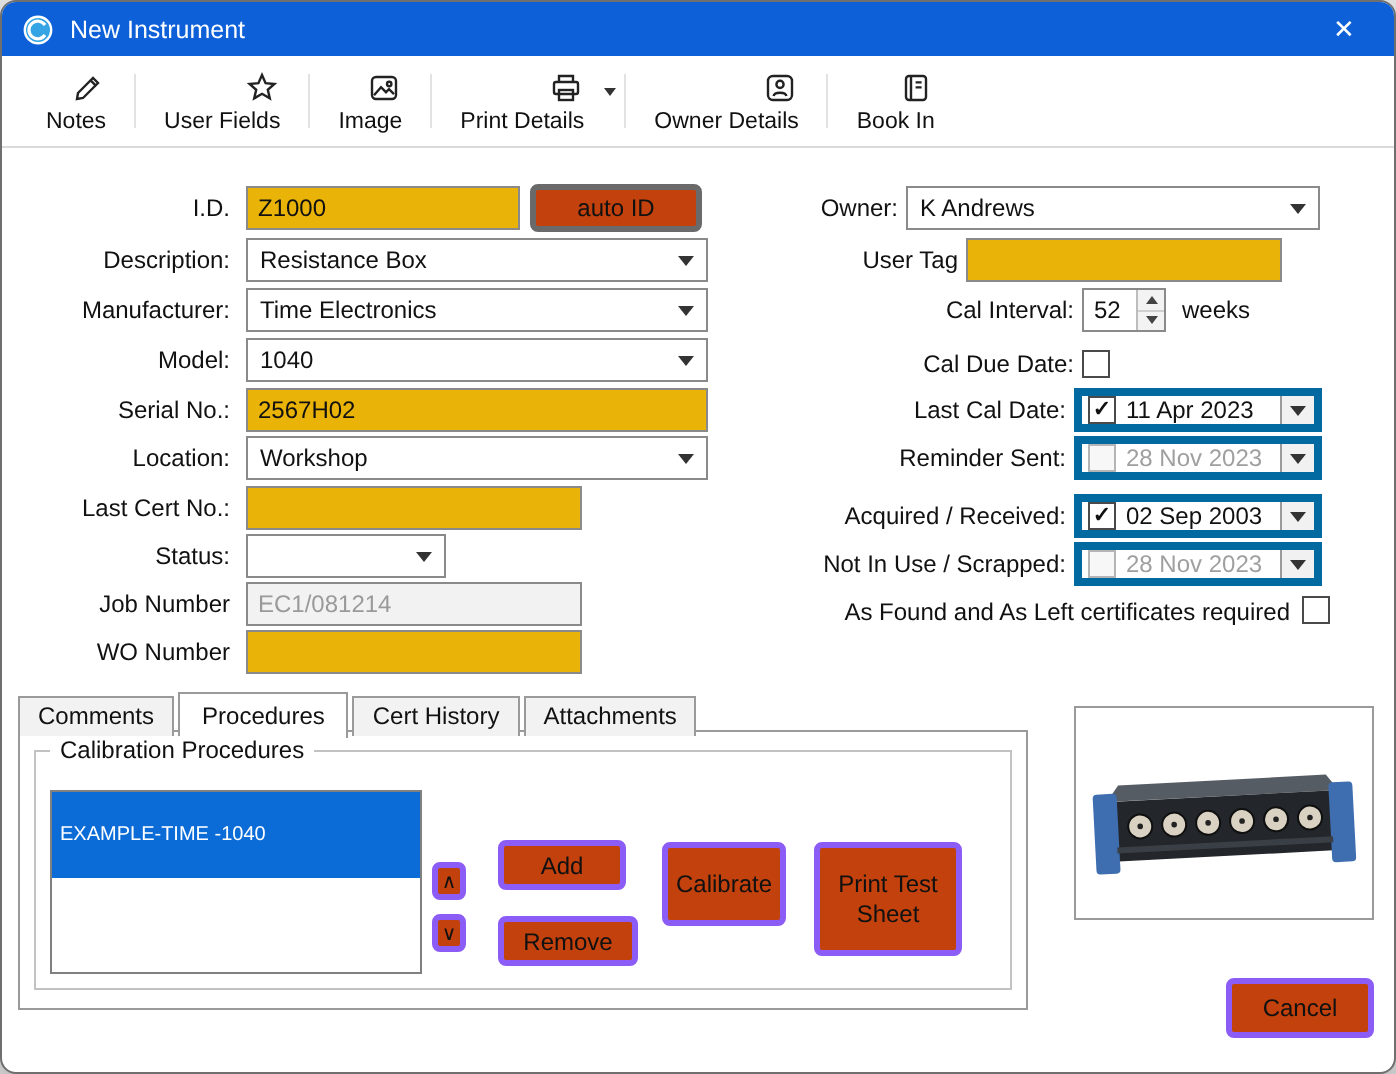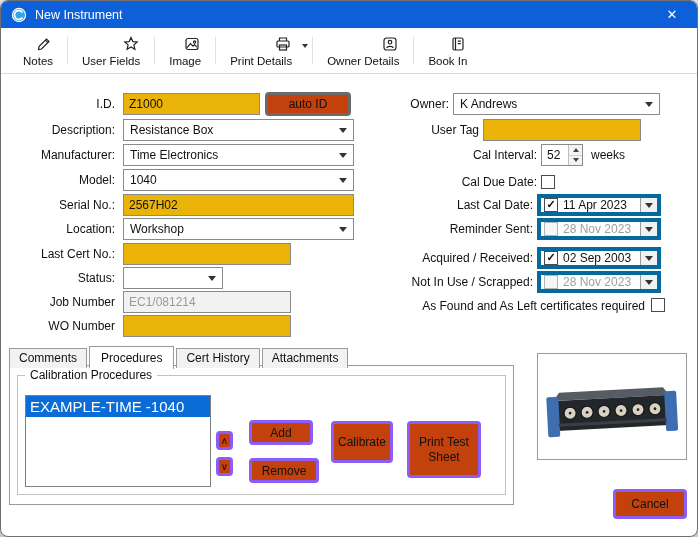--- a/index.html
+++ b/index.html
@@ -44,21 +44,21 @@
   .date.dis .chk{border-color:#b5b5b5;background:#f7f7f7}
   .date-btn{width:17px;align-self:stretch;border-left:1px solid #9a9a9a;background:#f1f1f1;display:flex;align-items:center;justify-content:center}
   
   .tabstrip{position:absolute;left:8px;top:345px;display:flex;align-items:flex-end;z-index:3}
   .tab{border:1px solid #9a9a9a;border-bottom:none;background:#f2f2f2;padding:2px 9px 3px;margin-right:2px}
   .tab.active{background:#fff;padding:4px 11px;margin-bottom:-1px;z-index:4;position:relative}
   .tabpanel{position:absolute;left:8px;top:364px;width:505px;height:140px;border:1px solid #9a9a9a;background:#fff}
   .groupbox{position:absolute;left:16px;top:374px;width:489px;height:120px;border:1px solid #c2c2c2}
   .groupbox-legend{position:absolute;left:24px;top:367px;background:#fff;padding:0 5px;z-index:5}
   .listbox{position:absolute;left:24px;top:394px;width:186px;height:92px;border:1px solid #808080;background:#fff;overflow:hidden}
-  .list-item{font-size:15px;padding:2px 4px;white-space:nowrap}
+  .list-item{font-size:10px;padding:16px 4px;white-space:nowrap}
   .list-item.selected{background:#0b6cd8;color:#fff}
   
   .btn{position:absolute;border:3px solid #8b5cf6;background:#c2410c;border-radius:4px;
     font:12px "Liberation Sans",sans-serif;display:flex;align-items:center;justify-content:center;text-align:center;padding:2px 4px;color:#111}
   .btn.strong{border-color:#6a6a6a}
   .btn.accent{border-color:#0a66d0}
   .photo{position:absolute;left:536px;top:352px;width:150px;height:107px;border:1px solid #9a9a9a;background:#fff;display:flex;align-items:center;justify-content:center}
 </style>
 </head>
 <body>

